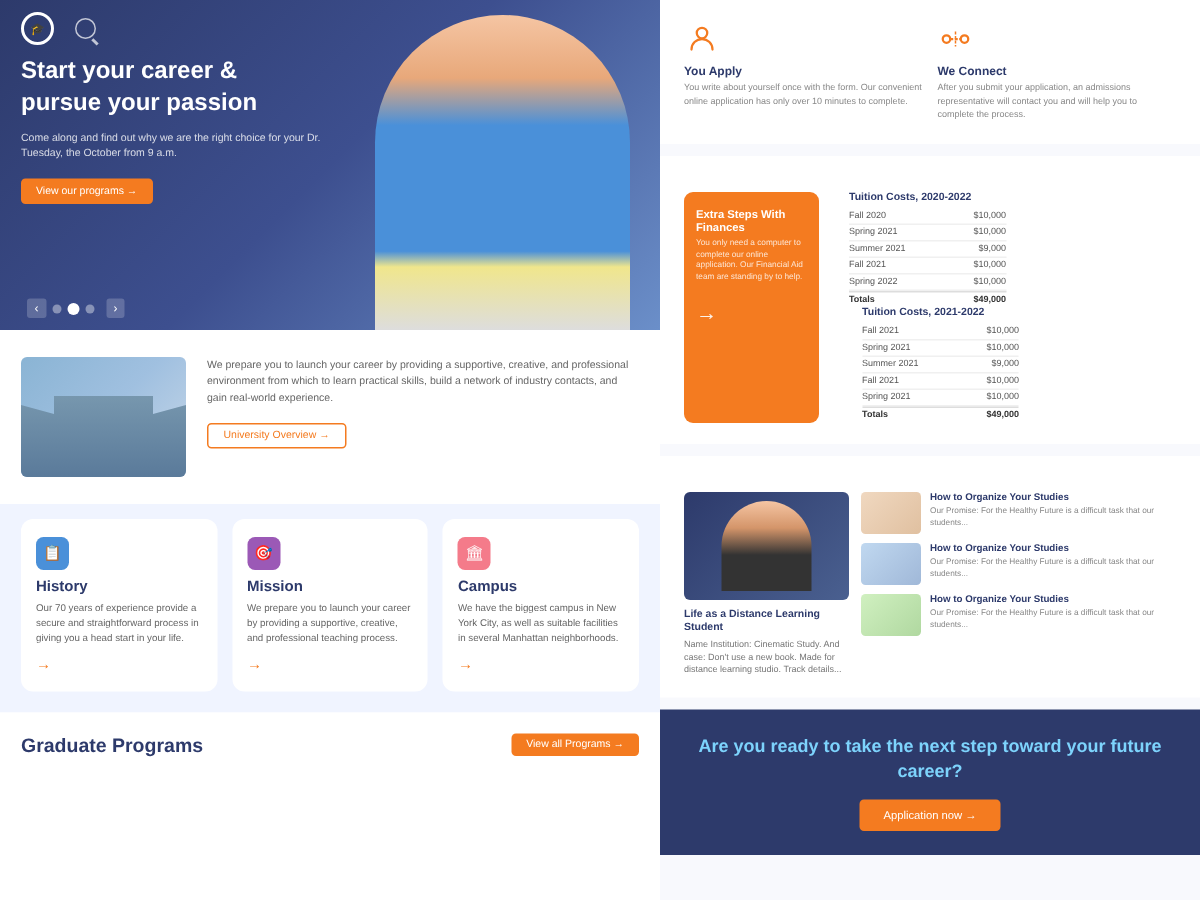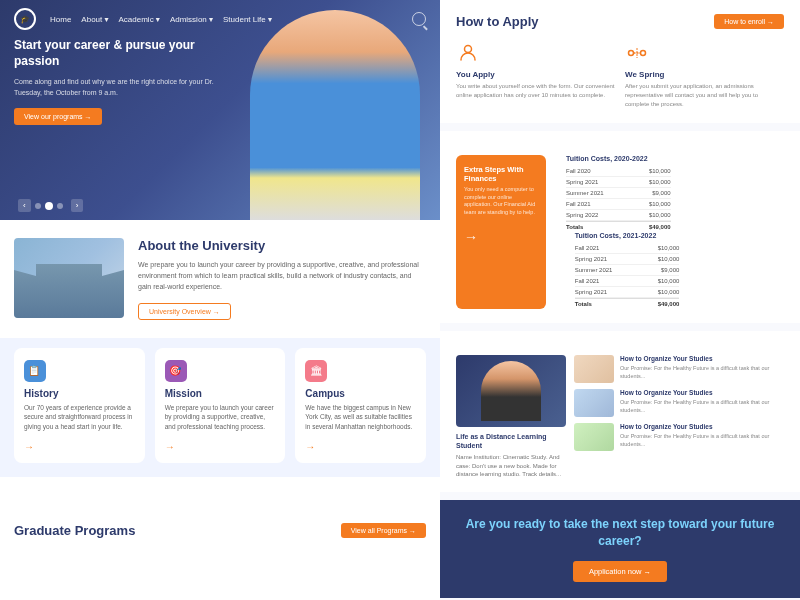--- a/index.html
+++ b/index.html
@@ -140,21 +140,21 @@
 
     .hero-content {
       position: absolute;
       left: 14px;
       top: 38px;
       z-index: 2;
       width: 200px;
     }
     .hero-title {
       color: #fff;
-      font-size: 12px;
+      font-size: 16px;
       font-weight: 700;
       line-height: 1.3;
       margin-bottom: 8px;
     }
     .hero-subtitle {
       color: rgba(255,255,255,0.8);
       font-size: 7px;
       line-height: 1.5;
       margin-bottom: 10px;
     }
@@ -314,21 +314,20 @@
       margin-top: 8px;
       color: #f47b20;
       font-size: 10px;
       cursor: pointer;
     }
 
     
     .grad-section {
       padding: 14px 14px;
       background: #fff;
-      margin-top: 32px;
     }
     .section-header {
       display: flex;
       justify-content: space-between;
       align-items: center;
       margin-bottom: 10px;
     }
     .section-title {
       font-size: 13px;
       font-weight: 700;
@@ -573,27 +572,20 @@
 <div class="bg-circle-right"></div>
 <div class="bg-bracket-top"></div>
 
 <div class="main-layout">
 
   <div class="left-panel">
 
     <div class="hero">
       <nav class="hero-nav">
         <div class="hero-logo">🎓</div>
-        <div class="hero-nav-links">
-          <span class="hero-nav-link">Home</span>
-          <span class="hero-nav-link">About ▾</span>
-          <span class="hero-nav-link">Academic ▾</span>
-          <span class="hero-nav-link">Admission ▾</span>
-          <span class="hero-nav-link">Student Life ▾</span>
-        </div>
         <div class="hero-nav-search"></div>
       </nav>
 
       <div class="hero-content">
         <h1 class="hero-title">Start your career &amp; pursue your passion</h1>
         <p class="hero-subtitle">Come along and find out why we are the right choice for your Dr. Tuesday, the October from 9 a.m.</p>
         <button class="hero-btn">View our programs →</button>
       </div>
 
       <div class="hero-person">
@@ -607,21 +599,20 @@
         <div class="dot"></div>
         <button class="hero-next-btn">›</button>
       </div>
     </div>
 
     <div class="about-section">
       <div class="about-img">
         <div class="about-img-building"></div>
       </div>
       <div class="about-text">
-        <h2 class="about-title">About the University</h2>
         <p class="about-desc">We prepare you to launch your career by providing a supportive, creative, and professional environment from which to learn practical skills, build a network of industry contacts, and gain real-world experience.</p>
         <button class="about-btn">University Overview →</button>
       </div>
     </div>
 
     <div class="cards-section">
       <div class="card">
         <div class="card-icon blue">📋</div>
         <div class="card-title">History</div>
         <div class="card-desc">Our 70 years of experience provide a secure and straightforward process in giving you a head start in your life.</div>
@@ -646,45 +637,41 @@
         <h2 class="section-title">Graduate Programs</h2>
         <button class="view-btn">View all Programs →</button>
       </div>
     </div>
 
   </div>
 
   <div class="right-panel">
 
     <div class="apply-section">
-      <div class="section-header">
-        <h2 class="section-title">How to Apply</h2>
-        <button class="view-btn">How to enroll →</button>
-      </div>
       <div class="apply-steps">
         <div class="apply-step">
           <div class="apply-step-icon">
             <svg viewBox="0 0 20 20" fill="none" xmlns="http://www.w3.org/2000/svg">
               <circle cx="10" cy="6" r="3.5" stroke="#f47b20" stroke-width="1.5"></circle>
               <path d="M3 17c0-3.866 3.134-7 7-7s7 3.134 7 7" stroke="#f47b20" stroke-width="1.5" stroke-linecap="round"></path>
             </svg>
           </div>
           <div class="apply-step-title">You Apply</div>
           <div class="apply-step-desc">You write about yourself once with the form. Our convenient online application has only over 10 minutes to complete.</div>
         </div>
         <div class="apply-step">
           <div class="apply-step-icon">
             <svg viewBox="0 0 20 20" fill="none" xmlns="http://www.w3.org/2000/svg">
               <circle cx="4" cy="10" r="2.5" stroke="#f47b20" stroke-width="1.5"></circle>
               <circle cx="16" cy="10" r="2.5" stroke="#f47b20" stroke-width="1.5"></circle>
               <path d="M6.5 10h7" stroke="#f47b20" stroke-width="1.5" stroke-dasharray="2 1"></path>
               <path d="M10 5v10" stroke="#f47b20" stroke-width="1" stroke-dasharray="2 1"></path>
             </svg>
           </div>
-          <div class="apply-step-title">We Spring</div>
+          <div class="apply-step-title">We Connect</div>
           <div class="apply-step-desc">After you submit your application, an admissions representative will contact you and will help you to complete the process.</div>
         </div>
       </div>
     </div>
 
     <div class="tuition-section">
       <div class="tuition-cards">
         <div class="tuition-card-orange">
           <div class="tc-title">Extra Steps With Finances</div>
           <div class="tc-desc">You only need a computer to complete our online application. Our Financial Aid team are standing by to help.</div>

